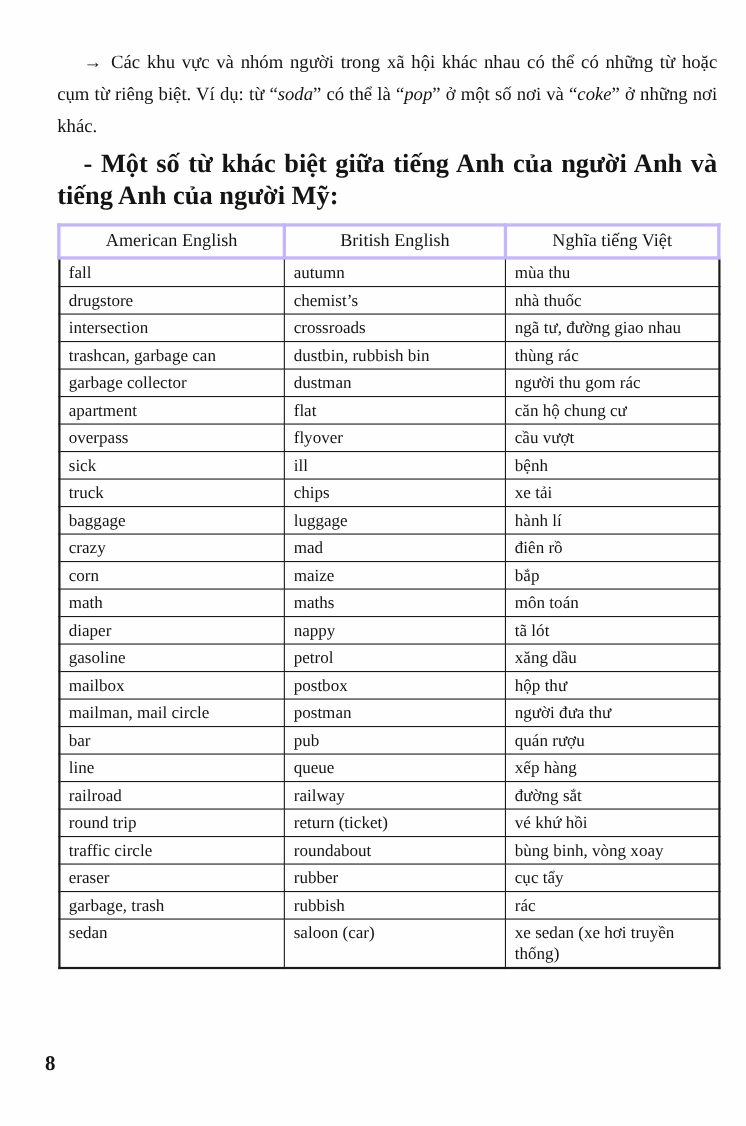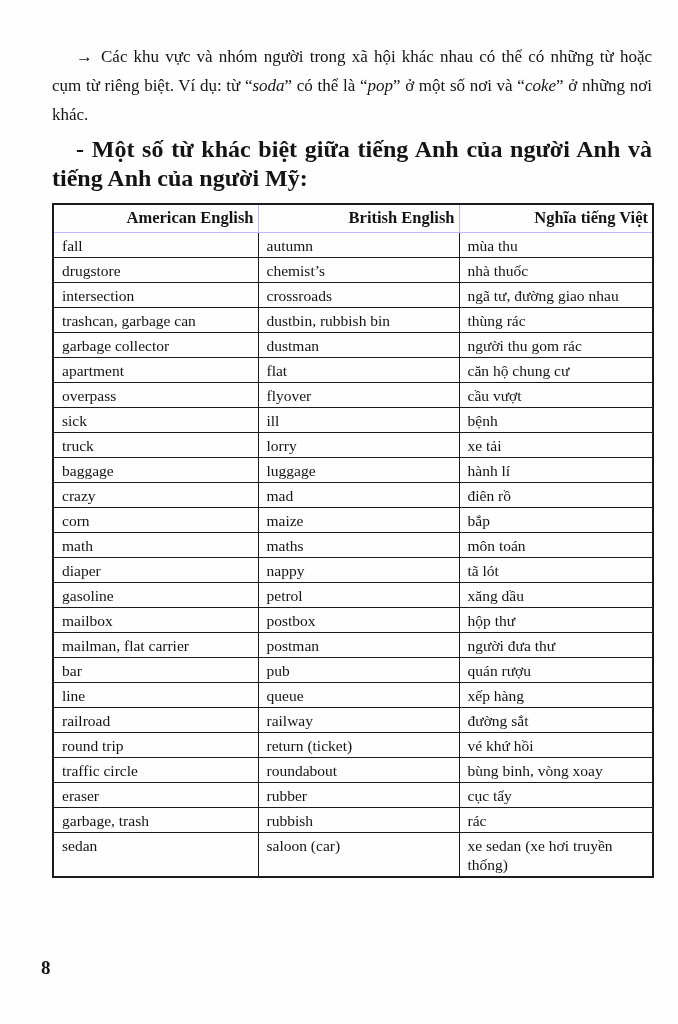--- a/index.html
+++ b/index.html
@@ -47,24 +47,24 @@
   table.vocab {
     border-collapse: collapse;
     table-layout: fixed;
     width: 600px;
     border: 2px solid #1a1a1a;
   }
   table.vocab col.c1 { width: 205px; }
   table.vocab col.c2 { width: 201px; }
   table.vocab col.c3 { width: 194px; }
   table.vocab th {
-    border: 1px solid #c4b5fd;
+    border: 3px solid #c4b5fd;
     font-size: 16.5px;
-    font-weight: bold;
-    text-align: right;
+    font-weight: normal;
+    text-align: center;
     padding: 3px 4px 4px 4px;
   }
   table.vocab td {
     border: 1px solid #1a1a1a;
     font-size: 15.5px;
     line-height: 19px;
     padding: 3px 4px 2px 8px;
     vertical-align: top;
     white-space: normal;
   }
@@ -135,21 +135,21 @@
             <td>flyover</td>
             <td>cầu vượt</td>
           </tr>
           <tr>
             <td>sick</td>
             <td>ill</td>
             <td>bệnh</td>
           </tr>
           <tr>
             <td>truck</td>
-            <td>lorry</td>
+            <td>chips</td>
             <td>xe tải</td>
           </tr>
           <tr>
             <td>baggage</td>
             <td>luggage</td>
             <td>hành lí</td>
           </tr>
           <tr>
             <td>crazy</td>
             <td>mad</td>
@@ -174,21 +174,21 @@
             <td>gasoline</td>
             <td>petrol</td>
             <td>xăng dầu</td>
           </tr>
           <tr>
             <td>mailbox</td>
             <td>postbox</td>
             <td>hộp thư</td>
           </tr>
           <tr>
-            <td>mailman, flat carrier</td>
+            <td>mailman, mail circle</td>
             <td>postman</td>
             <td>người đưa thư</td>
           </tr>
           <tr>
             <td>bar</td>
             <td>pub</td>
             <td>quán rượu</td>
           </tr>
           <tr>
             <td>line</td>

